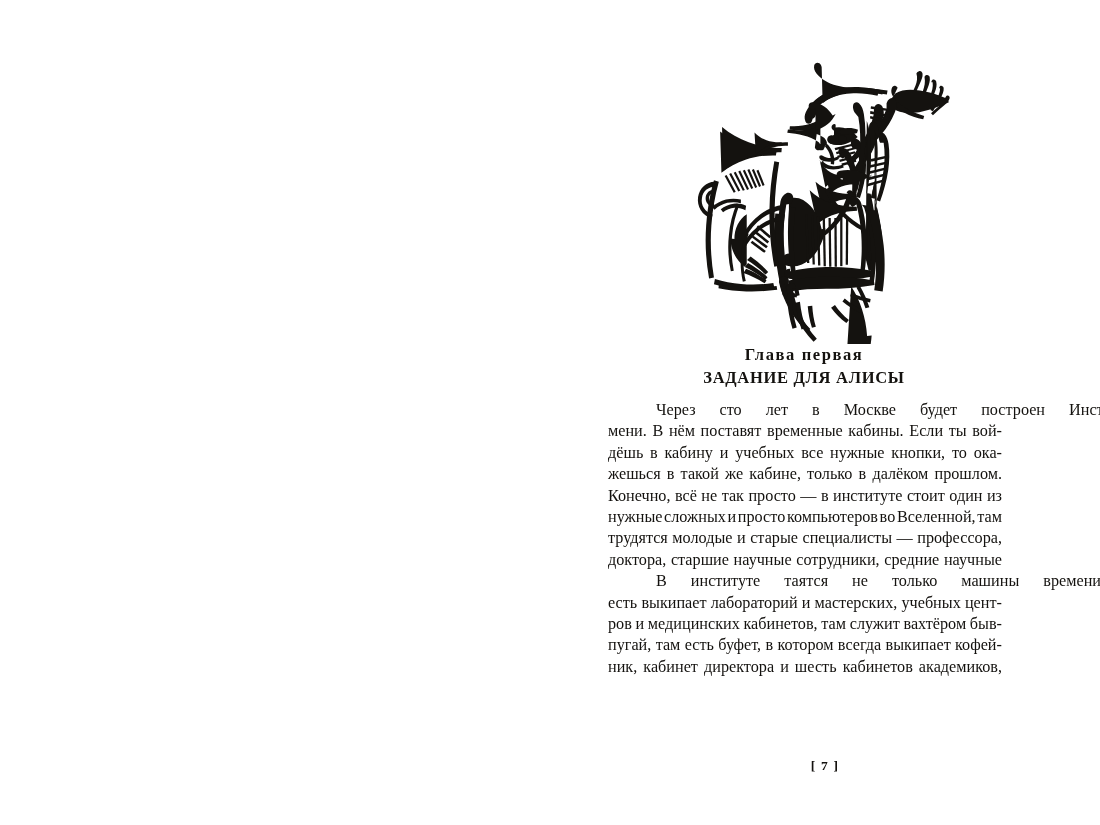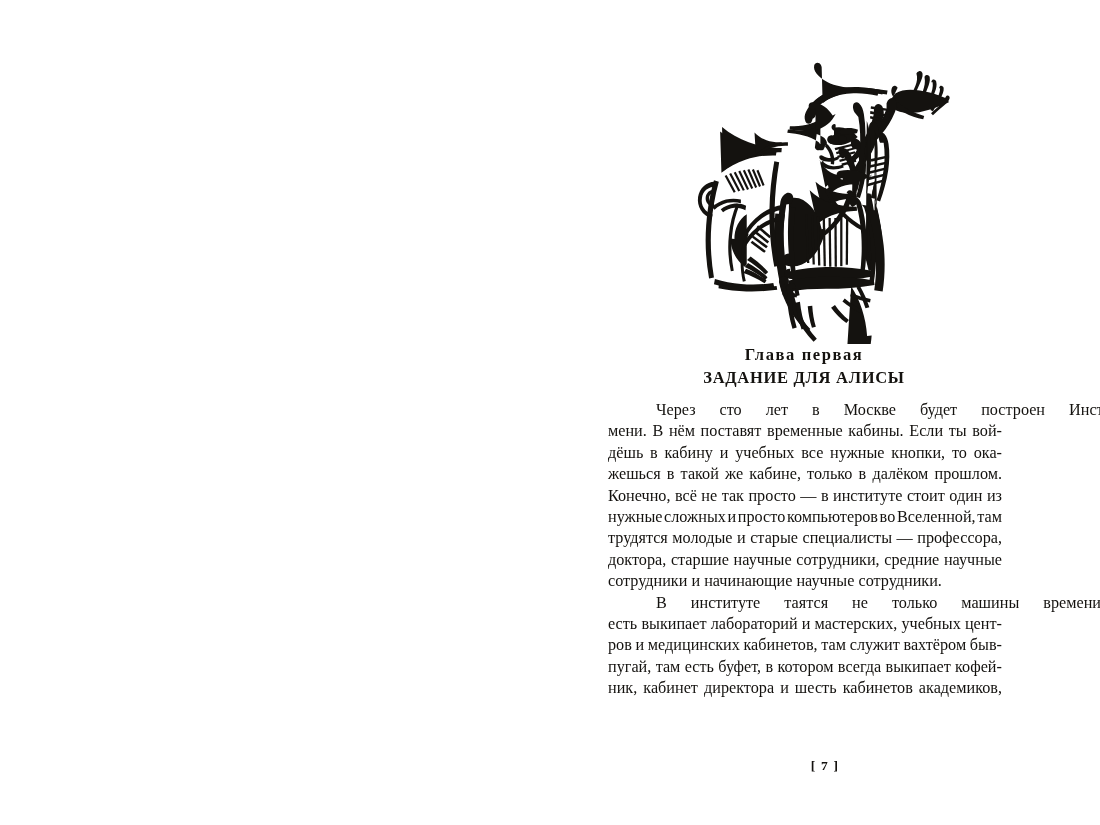--- a/index.html
+++ b/index.html
@@ -378,21 +378,20 @@
             <span>профессора,</span>
           </span>
           <span class="tline j">
             <span>доктора,</span>
             <span>старшие</span>
             <span>научные</span>
             <span>сотрудники,</span>
             <span>средние</span>
             <span>научные</span>
           </span>
-          <span class="tline">сотрудники и начинающие научные сотрудники.</span>
         </p>
       <p class="para" id="para-2">
           <span class="tline j indent">
             <span>В</span>
             <span>институте</span>
             <span>таятся</span>
             <span>не</span>
             <span>только</span>
             <span>машины</span>
             <span>времени,</span>

